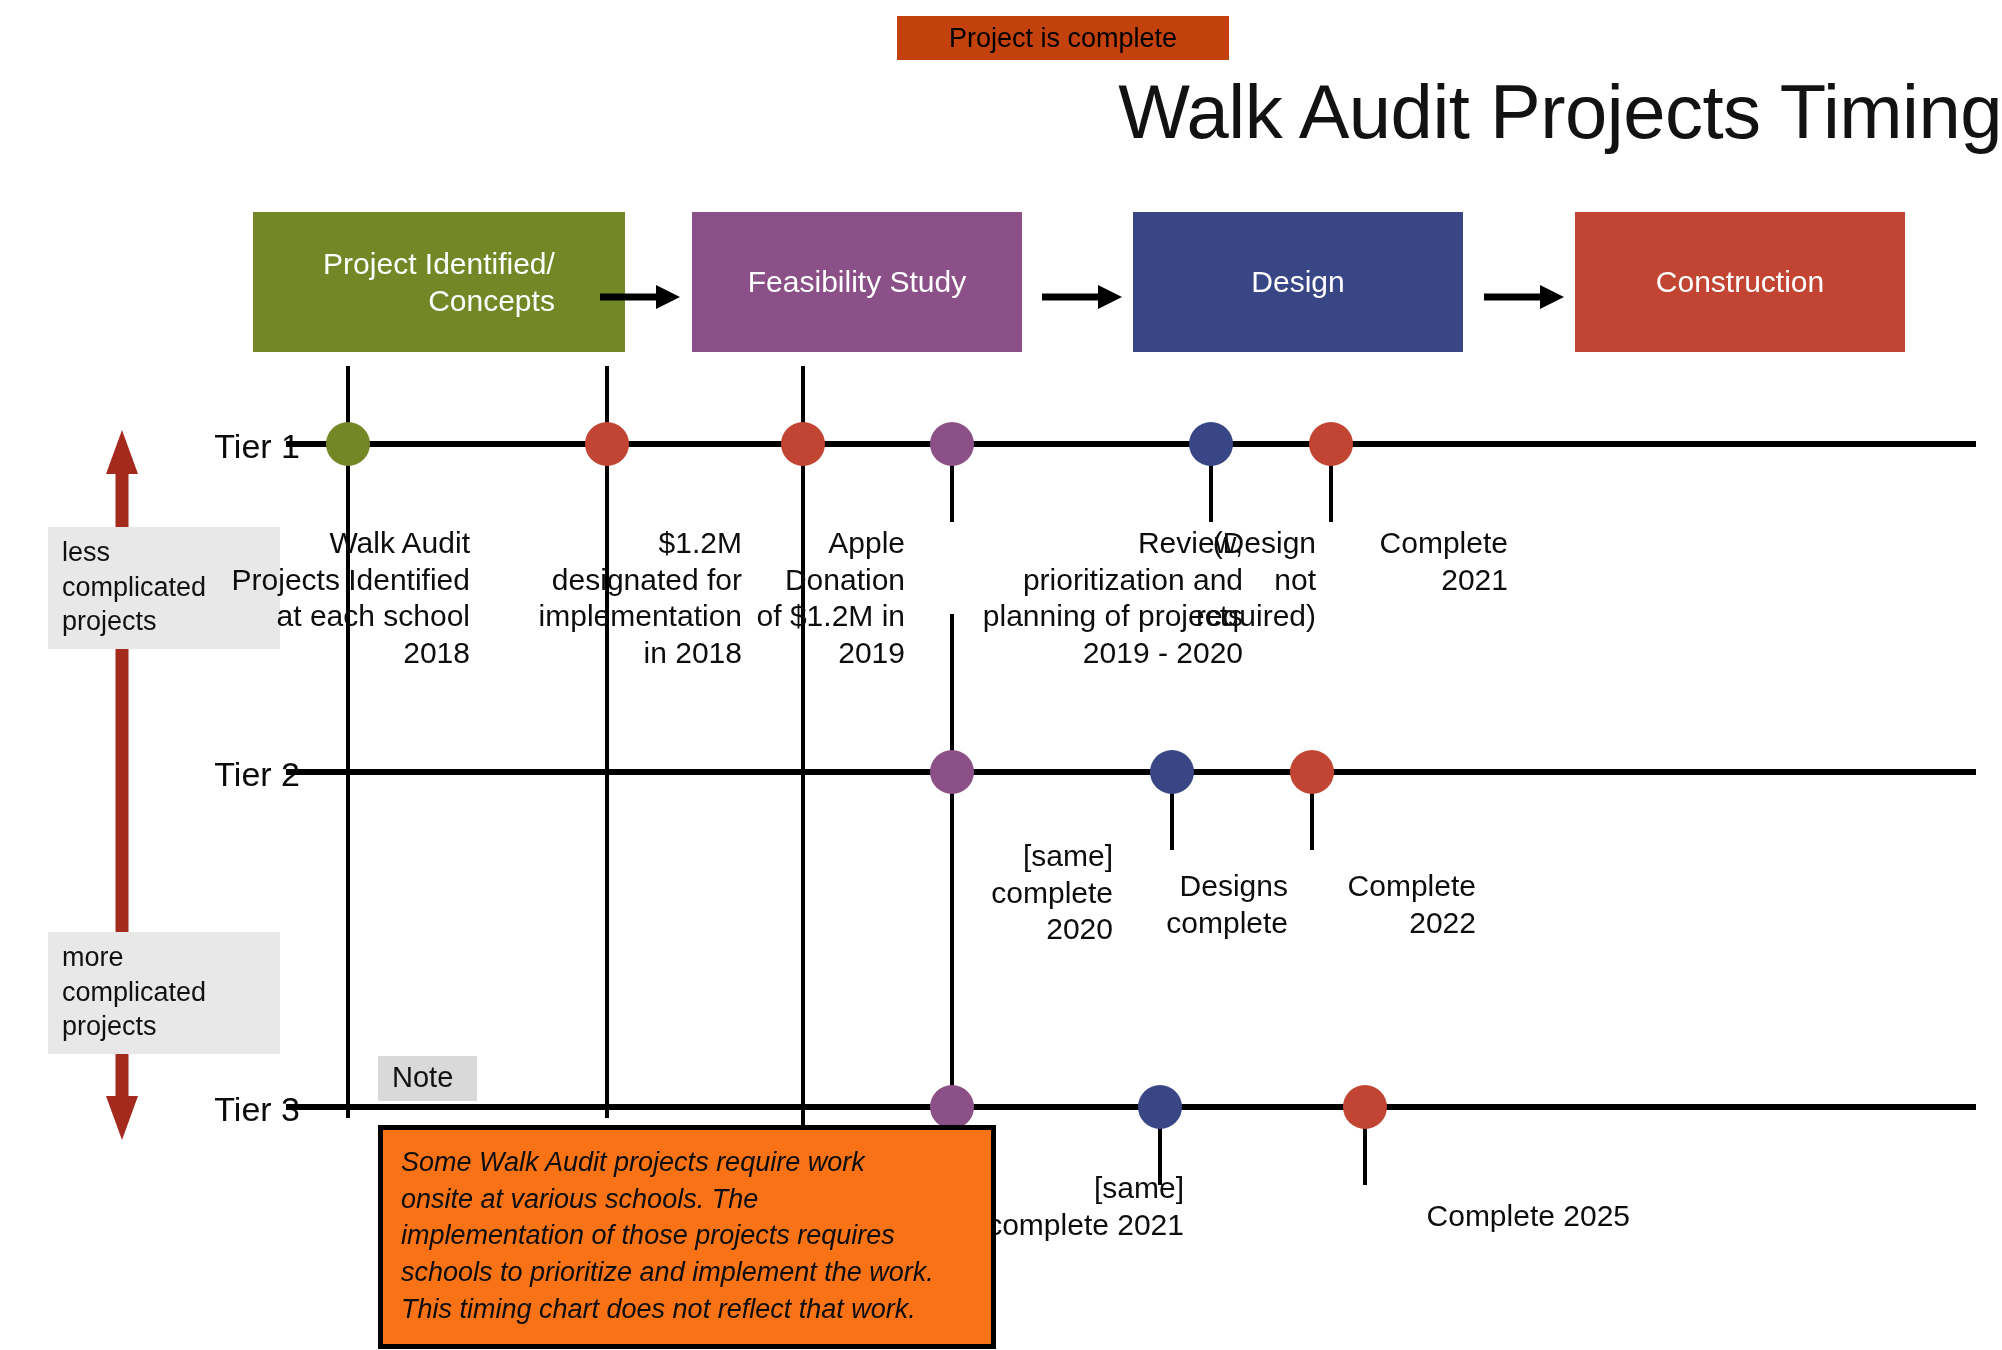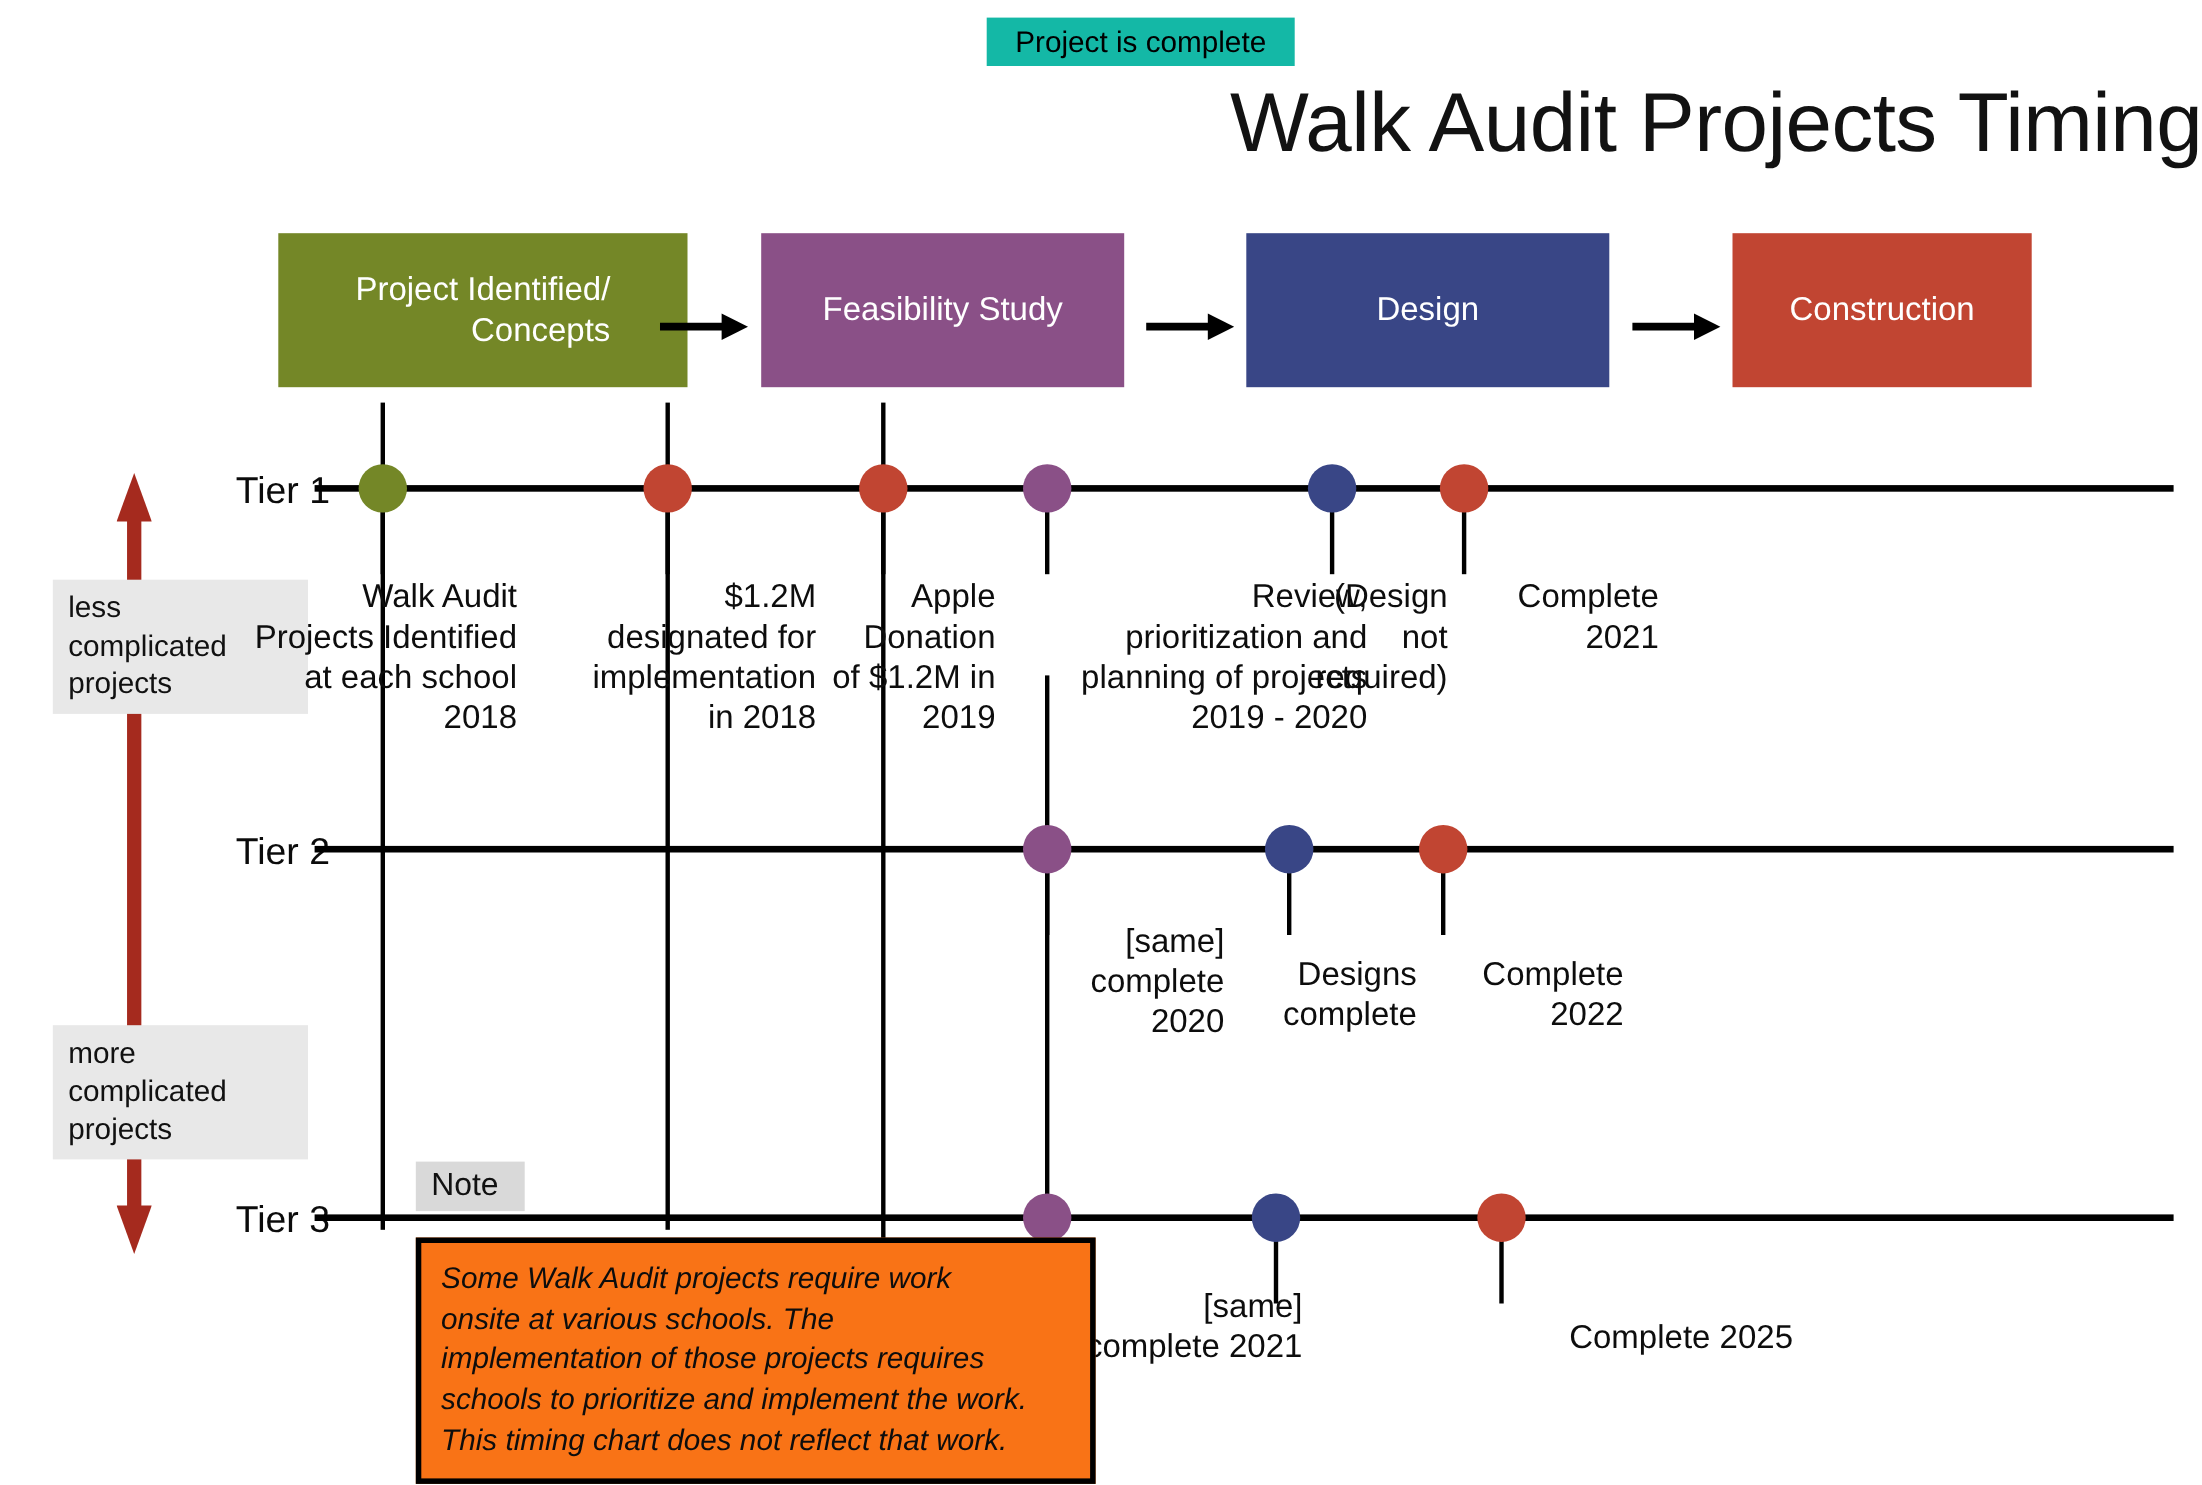--- a/index.html
+++ b/index.html
@@ -18,23 +18,23 @@
     height: 1350px;
     background: #ffffff;
     overflow: hidden;
   }
 
   
   .banner {
     position: absolute;
     left: 897px;
     top: 16px;
-    width: 280px;
+    width: 332px;
     height: 44px;
-    background: #14b8a6;
+    background: #c2410c;
     display: flex;
     align-items: center;
     justify-content: center;
     font-size: 27px;
     color: #000;
   }
 
   
   .page-title {
     position: absolute;
@@ -199,21 +199,21 @@
     <span>Design</span>
   </div>
 
   <div class="proc-arrow" style="left:1482px;">
     <svg width="84" height="30" viewBox="0 0 84 30" aria-hidden="true">
       <line x1="2" y1="15" x2="62" y2="15" stroke="#000" stroke-width="7"></line>
       <polygon points="58,3 82,15 58,27" fill="#000"></polygon>
     </svg>
   </div>
 
-  <div class="proc-box" style="left:1575px; width:272px; background:#C14532;">
+  <div class="proc-box" style="left:1575px; width:330px; background:#C14532;">
     <span>Construction</span>
   </div>
 
   <div class="axis-arrow">
     <svg width="32" height="710" viewBox="0 0 32 710" aria-hidden="true">
       <line x1="16" y1="38" x2="16" y2="672" stroke="#A52A1E" stroke-width="13"></line>
       <polygon points="16,0 32,44 0,44" fill="#A52A1E"></polygon>
       <polygon points="16,710 0,666 32,666" fill="#A52A1E"></polygon>
     </svg>
   </div>

